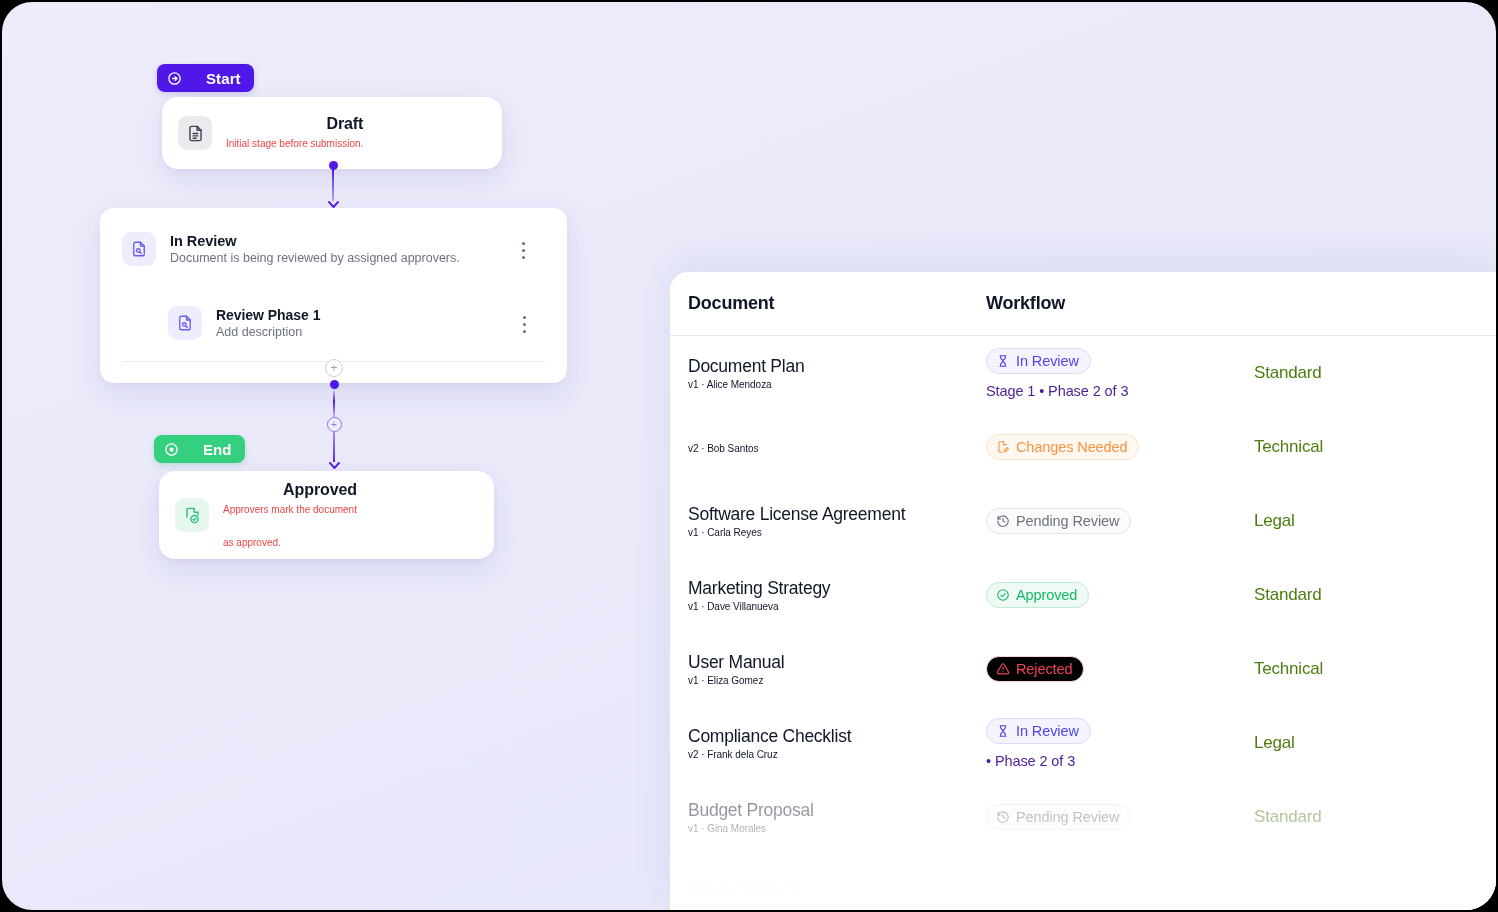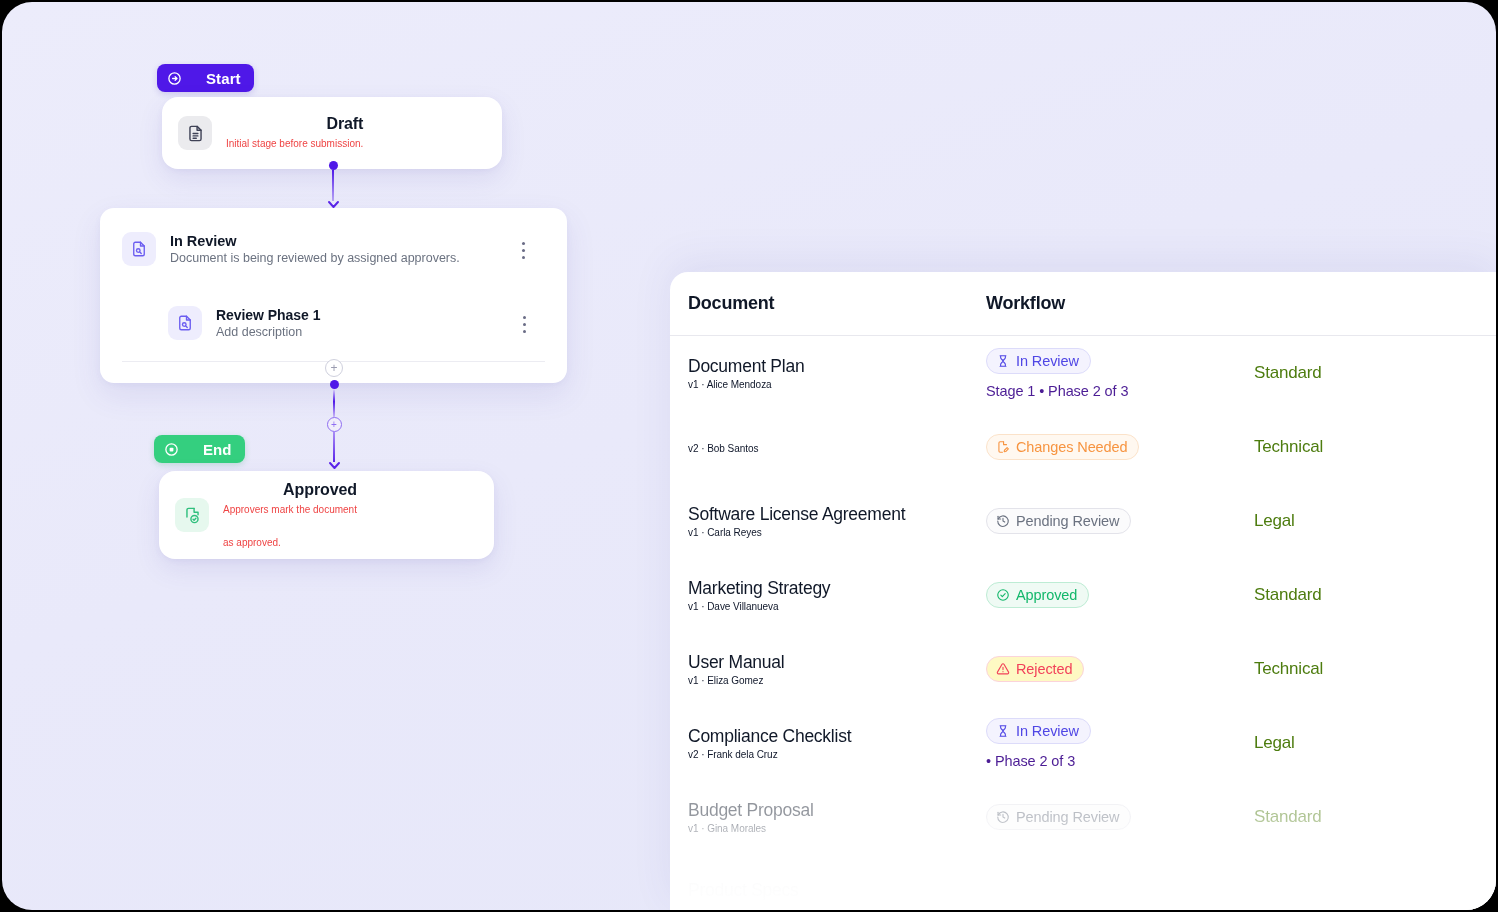--- a/index.html
+++ b/index.html
@@ -109,21 +109,21 @@
   .badge{
     display:inline-flex;align-items:center;gap:6px;height:26px;
     padding:0 11px 0 9px;border-radius:13px;border:1px solid;
     font-size:14.5px;letter-spacing:-.1px;white-space:nowrap;box-sizing:border-box;
   }
   .badge svg{display:block;flex:0 0 auto;}
   .b-review  {color:#4f46e5;border-color:#dcdbfa;background:#f4f3fe;}
   .b-changes {color:#f79440;border-color:#fbe2c9;background:#fff8f0;}
   .b-pending {color:#6b7280;border-color:#e3e3ea;background:#fbfbfc;}
   .b-approved{color:#12b76a;border-color:#bdecd4;background:#effaf4;}
-  .b-rejected{color:#f2415a;border-color:#fbd3da;background:#fef9c3;}
+  .b-rejected{color:#f2415a;border-color:#fbd3da;background:#000000;}
   .sub-phase{font-size:14.5px;color:#4c1d95;margin-top:9px;letter-spacing:-.1px;}
 
   .faded1{opacity:.45;}
   .faded2{opacity:.13;}
 
   .fadeout{
     position:absolute;left:0;right:0;bottom:0;height:96px;pointer-events:none;
     background:linear-gradient(to bottom,rgba(255,255,255,0) 0%,rgba(255,255,255,.85) 55%,#fff 100%);
   }
 </style>

